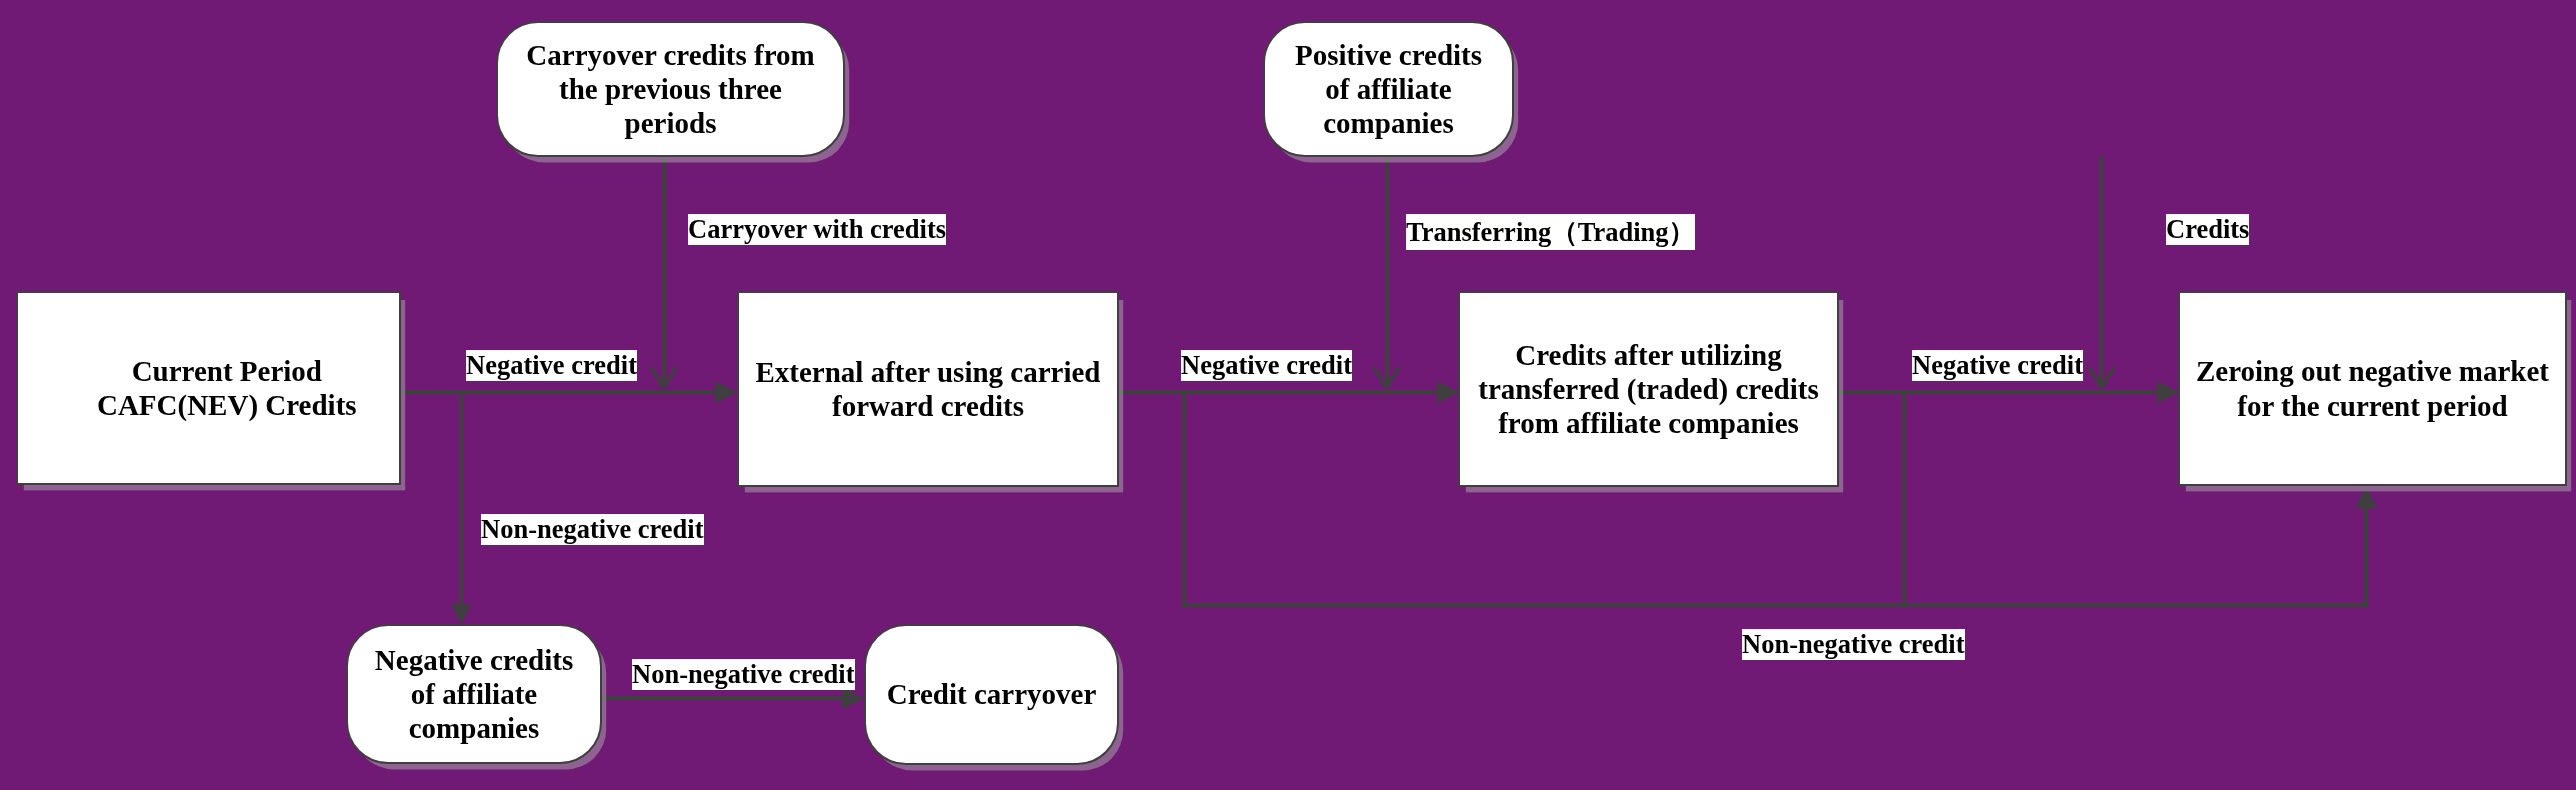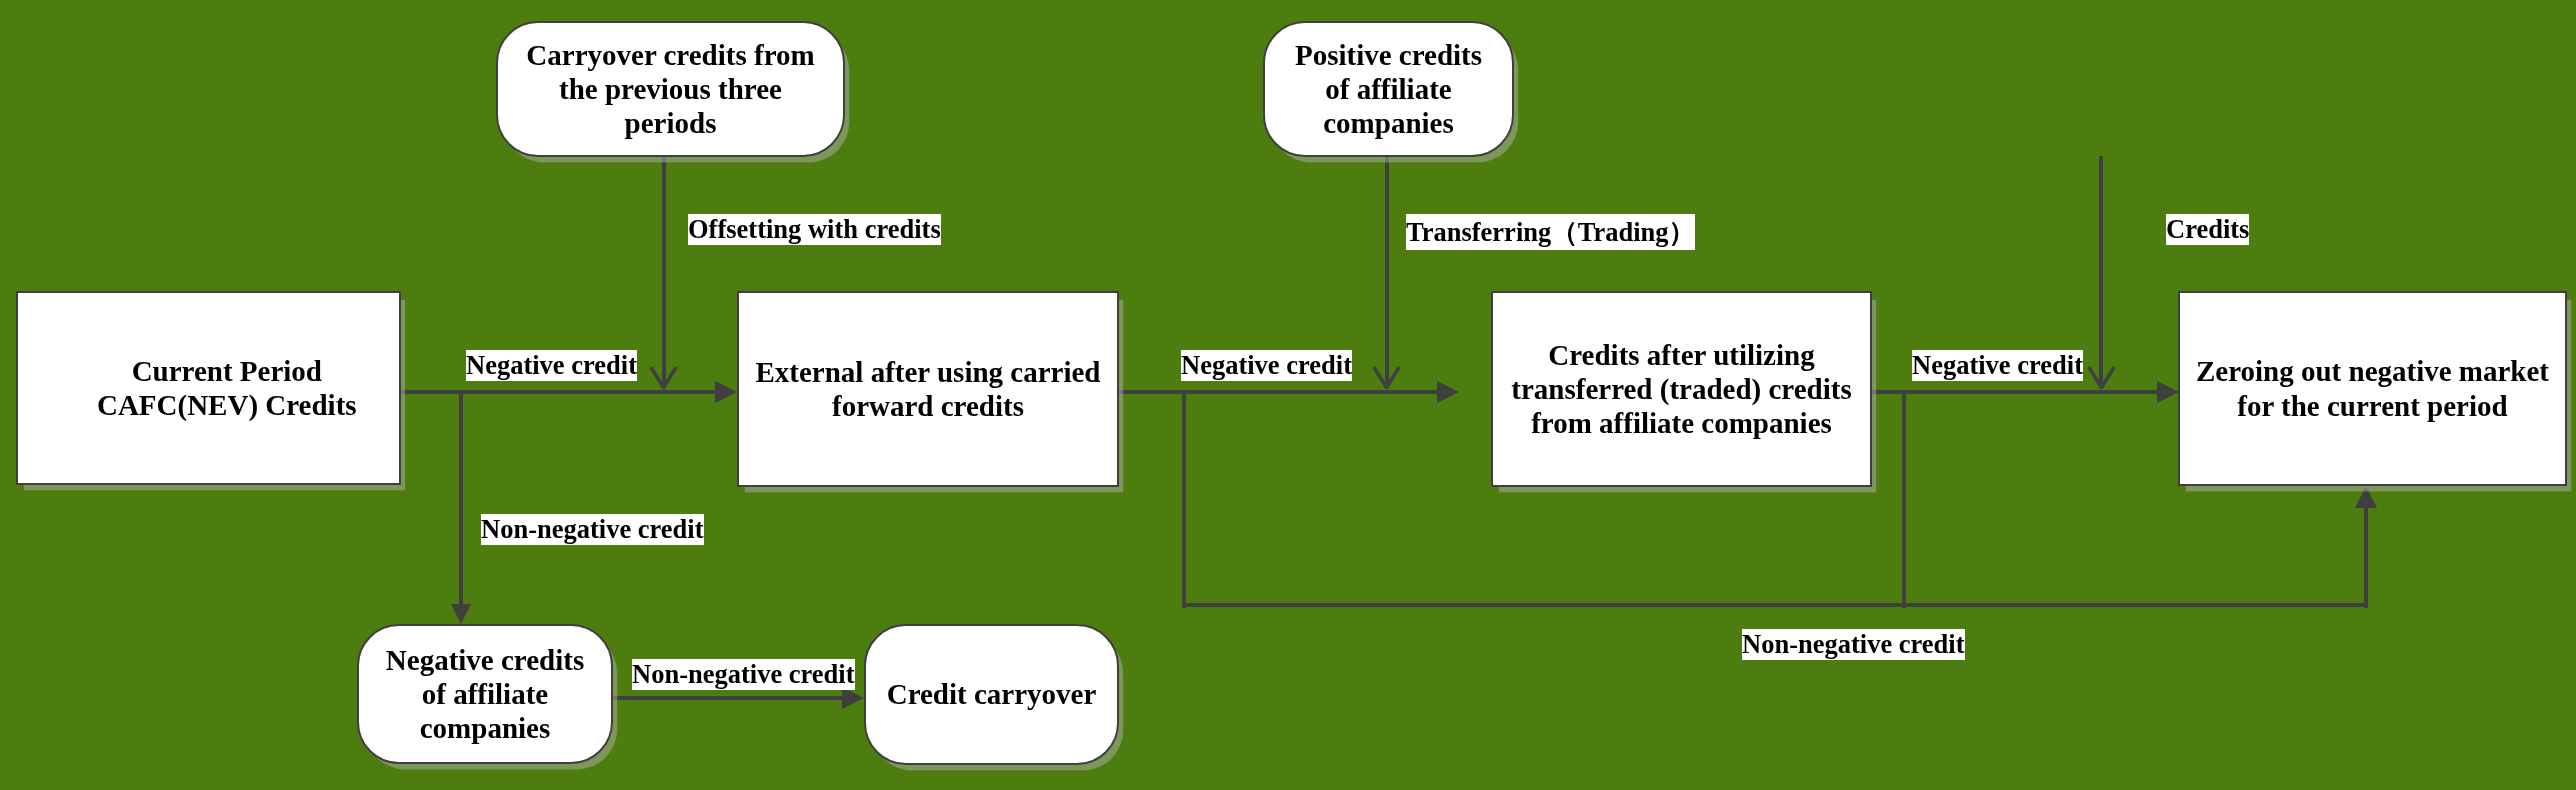--- a/index.html
+++ b/index.html
@@ -4,21 +4,21 @@
 <style>
   html, body {
     margin: 0;
     padding: 0;
     background: #ffffff;
   }
   .canvas {
     position: relative;
     width: 2576px;
     height: 790px;
-    background: #4d7c0f;
+    background: #701a75;
     font-family: "Liberation Serif", "DejaVu Serif", serif;
     color: #000000;
     overflow: hidden;
   }
   
   .node {
     position: absolute;
     box-sizing: border-box;
     background: #ffffff;
     border: 2.4px solid #3f3f3f;
@@ -122,37 +122,37 @@
 
 
   <div class="node" style="left:16.3px; top:291px; width:385px; height:194px;padding-left:36px;">
     <span class="txt">Current Period CAFC(NEV) Credits</span>
   </div>
 
   <div class="node" style="left:737px; top:291px; width:382px; height:196px;">
     <span class="txt">External after using carried forward credits</span>
   </div>
 
-  <div class="node" style="left:1458px; top:291px; width:381px; height:196px;margin-left:33px;">
+  <div class="node" style="left:1458px; top:291px; width:381px; height:196px;">
     <span class="txt">Credits after utilizing transferred (traded) credits from affiliate companies</span>
   </div>
 
   <div class="node" style="left:2178px; top:291px; width:389px; height:195px;">
     <span class="txt">Zeroing out negative market for the current period</span>
   </div>
 
-  <div class="node rounded" style="left:346px; top:624px; width:256px; height:140px;margin-left:11px;">
+  <div class="node rounded" style="left:346px; top:624px; width:256px; height:140px;">
     <span class="txt">Negative credits of affiliate companies</span>
   </div>
 
   <div class="node rounded" style="left:864px; top:624px; width:255px; height:141px;">
     <span class="txt">Credit carryover</span>
   </div>
 
-  <div class="elabel" style="left:688px; top:214px;">Offsetting with credits</div>
+  <div class="elabel" style="left:688px; top:214px;">Carryover with credits</div>
   <div class="elabel" style="left:1406px; top:214px;">Transferring（Trading）</div>
   <div class="elabel" style="left:2166px; top:214px;">Credits</div>
 
   <div class="elabel" style="left:466px; top:350px;">Negative credit</div>
   <div class="elabel" style="left:1181px; top:350px;">Negative credit</div>
   <div class="elabel" style="left:1912px; top:350px;">Negative credit</div>
 
   <div class="elabel" style="left:481px; top:514px;">Non-negative credit</div>
   <div class="elabel" style="left:632px; top:659px;">Non-negative credit</div>
   <div class="elabel" style="left:1742px; top:629px;">Non-negative credit</div>

